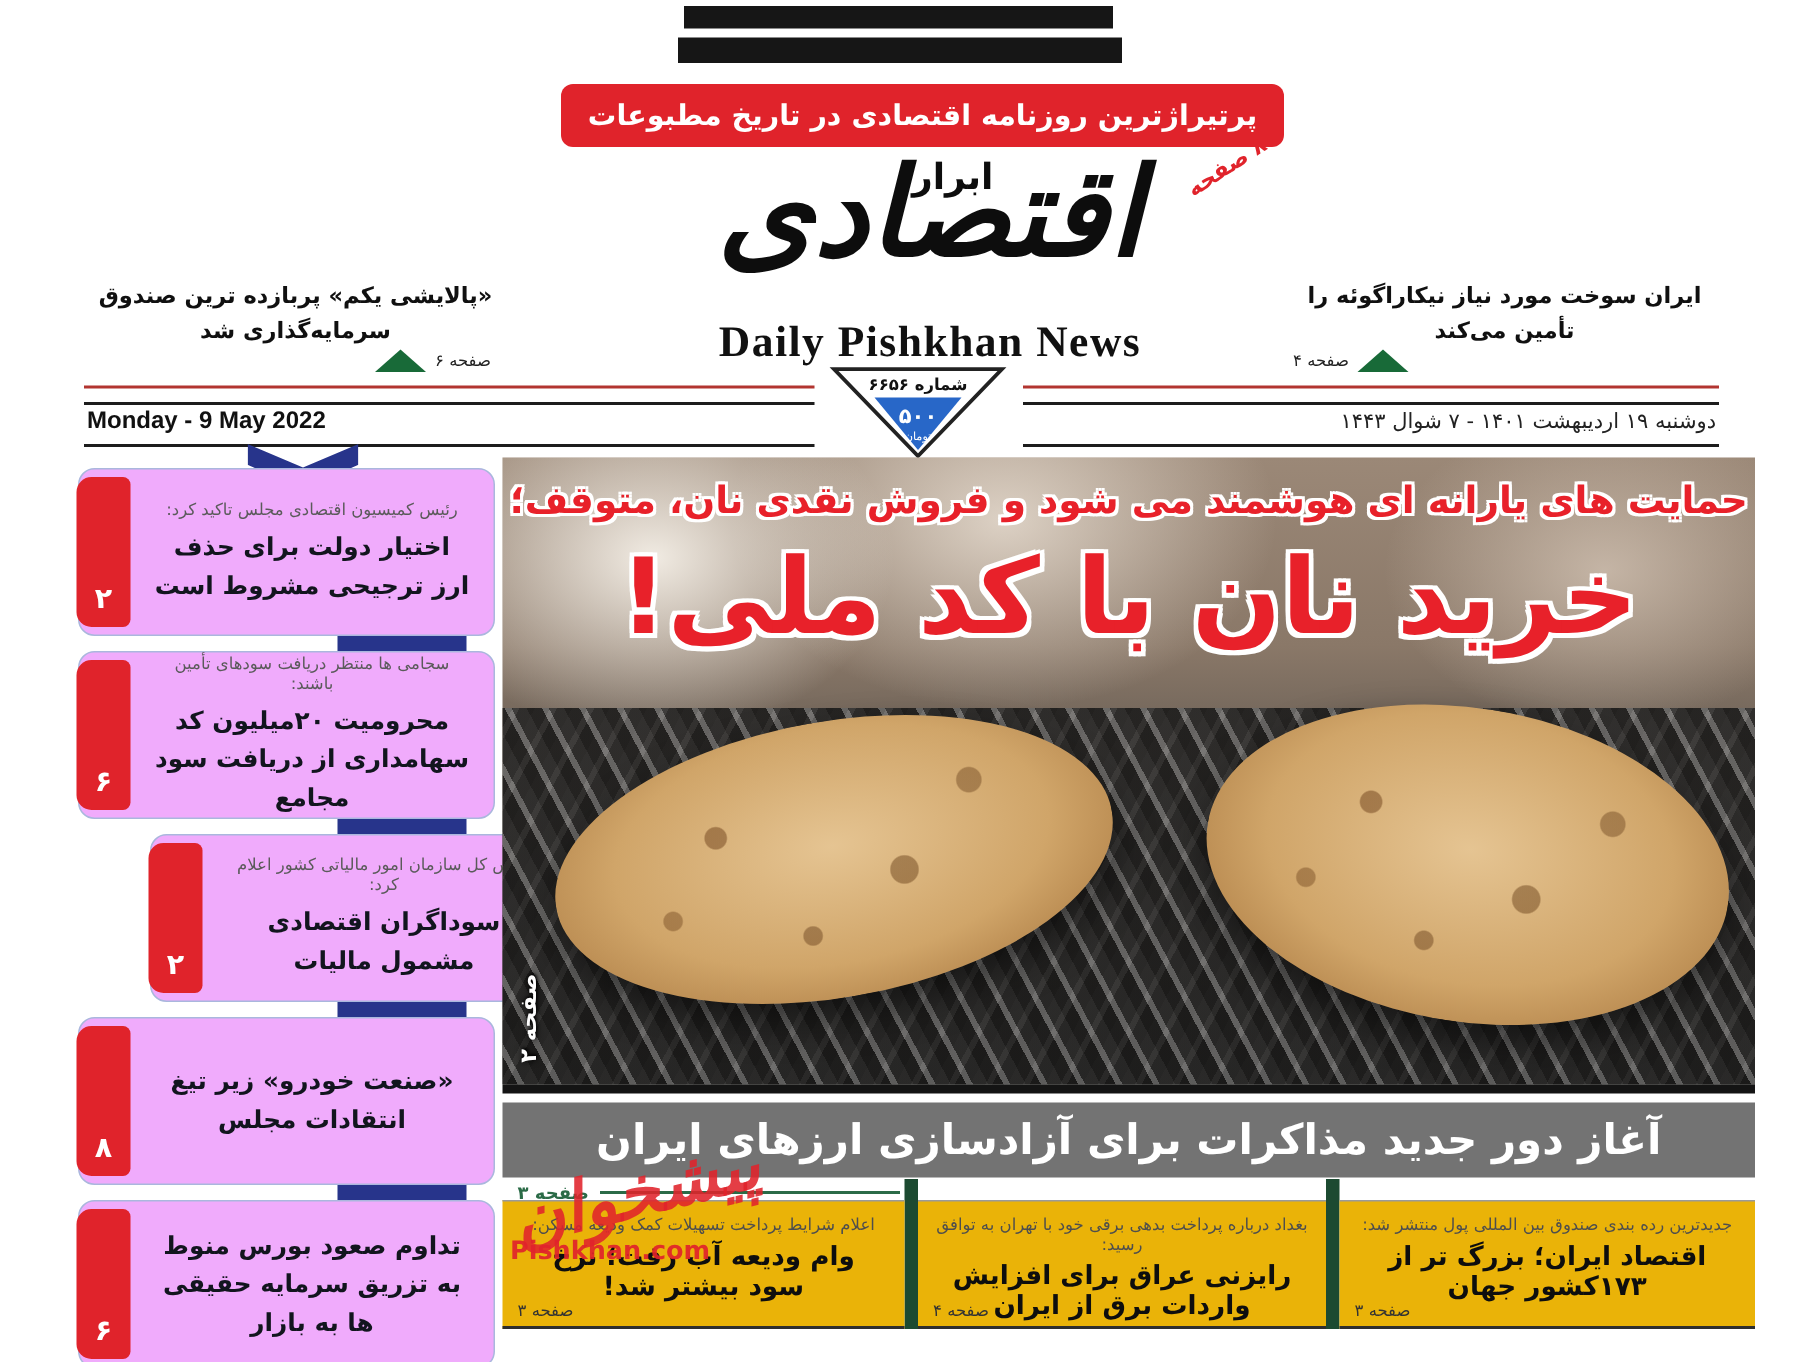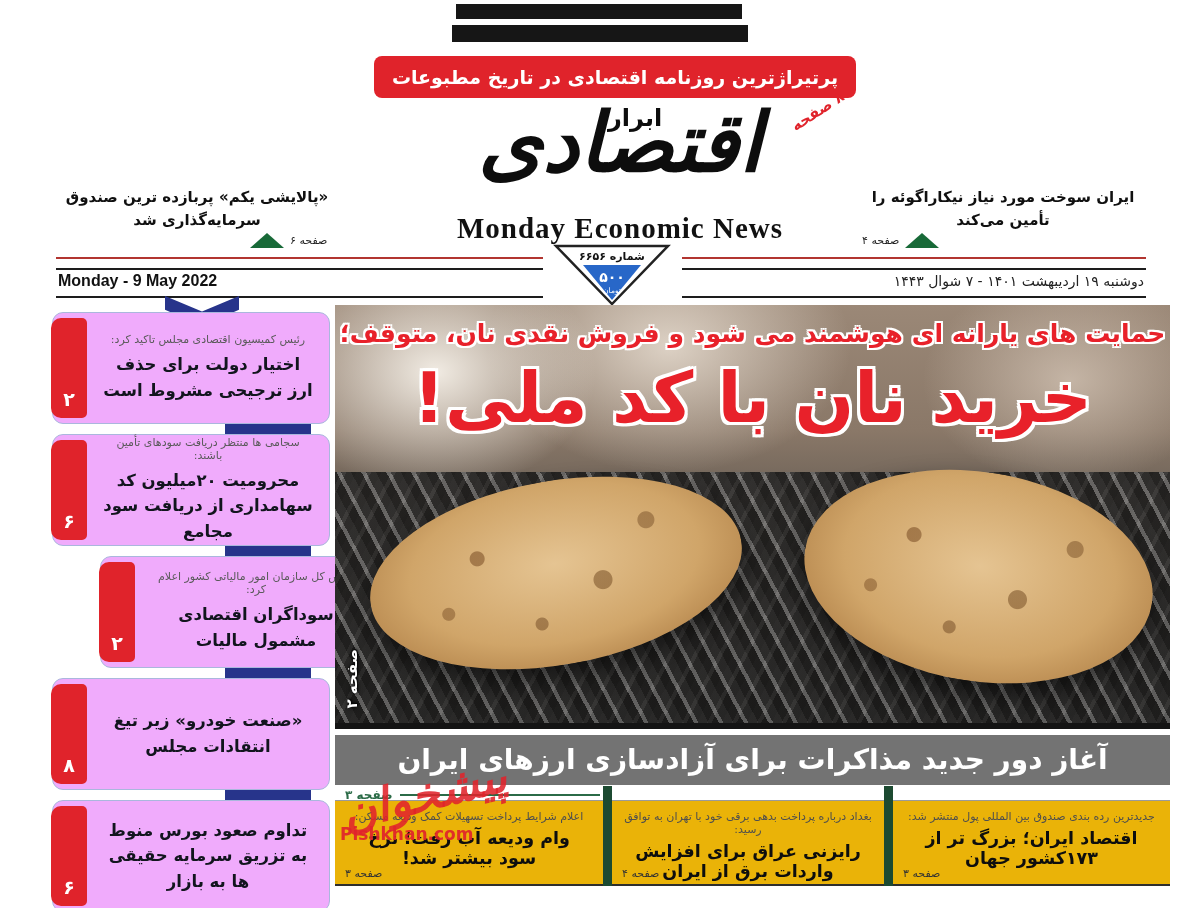--- a/index.html
+++ b/index.html
@@ -148,21 +148,21 @@
   <div class="topbar1"></div>
   <div class="topbar2"></div>
 
   <div class="tagline">پرتیراژترین روزنامه اقتصادی در تاریخ مطبوعات ایران</div>
 
   <div class="pages-badge">۸ صفحه</div>
   <div class="logo-wrap">
     <div class="logo-main">اقتصادی</div>
     <div class="logo-small">ابرار</div>
   </div>
-  <div class="logo-en">Monday Economic News</div>
+  <div class="logo-en">Daily Pishkhan News</div>
 
   <div class="ear ear-left">«پالایشی یکم» پربازده ترین صندوق سرمایه‌گذاری شد</div>
   <div class="ear-pagerow ear-pagerow-left">
     <span>صفحه ۶</span>
     <span class="tri-up"></span>
   </div>
   <div class="ear ear-right">ایران سوخت مورد نیاز نیکاراگوئه را تأمین می‌کند</div>
   <div class="ear-pagerow ear-pagerow-right">
     <span class="tri-up"></span>
     <span>صفحه ۴</span>

